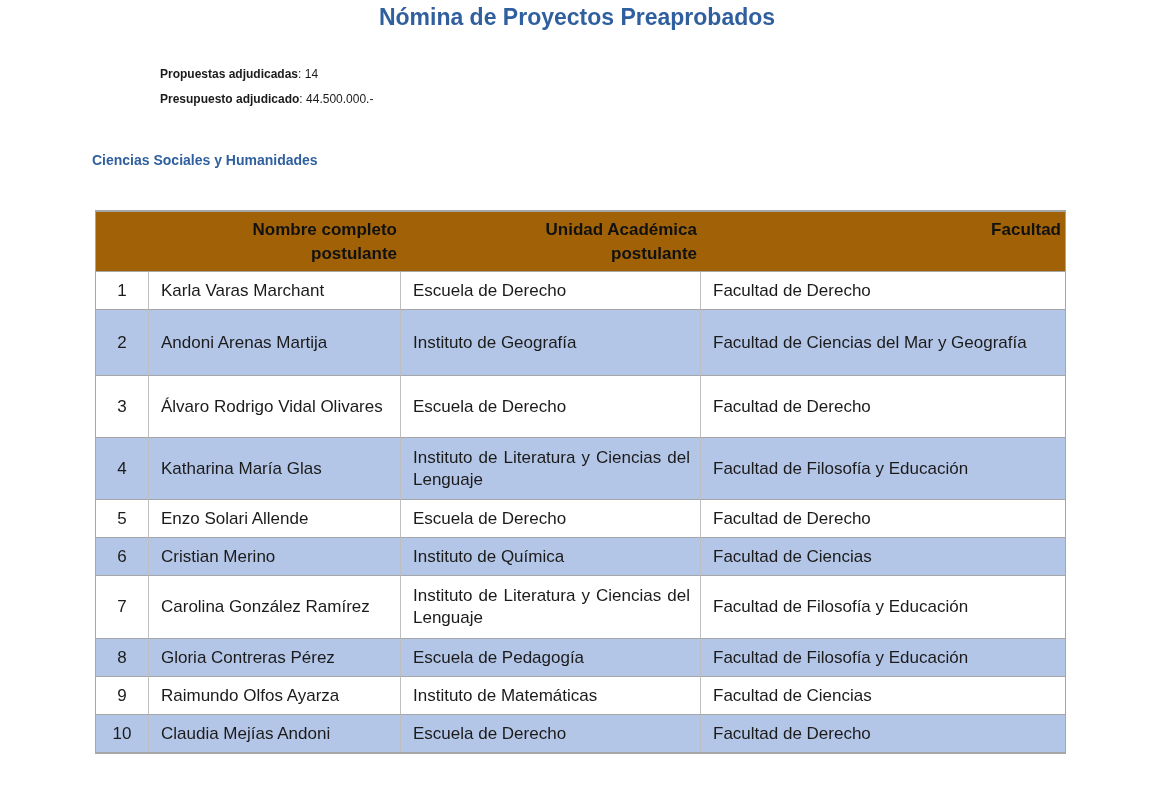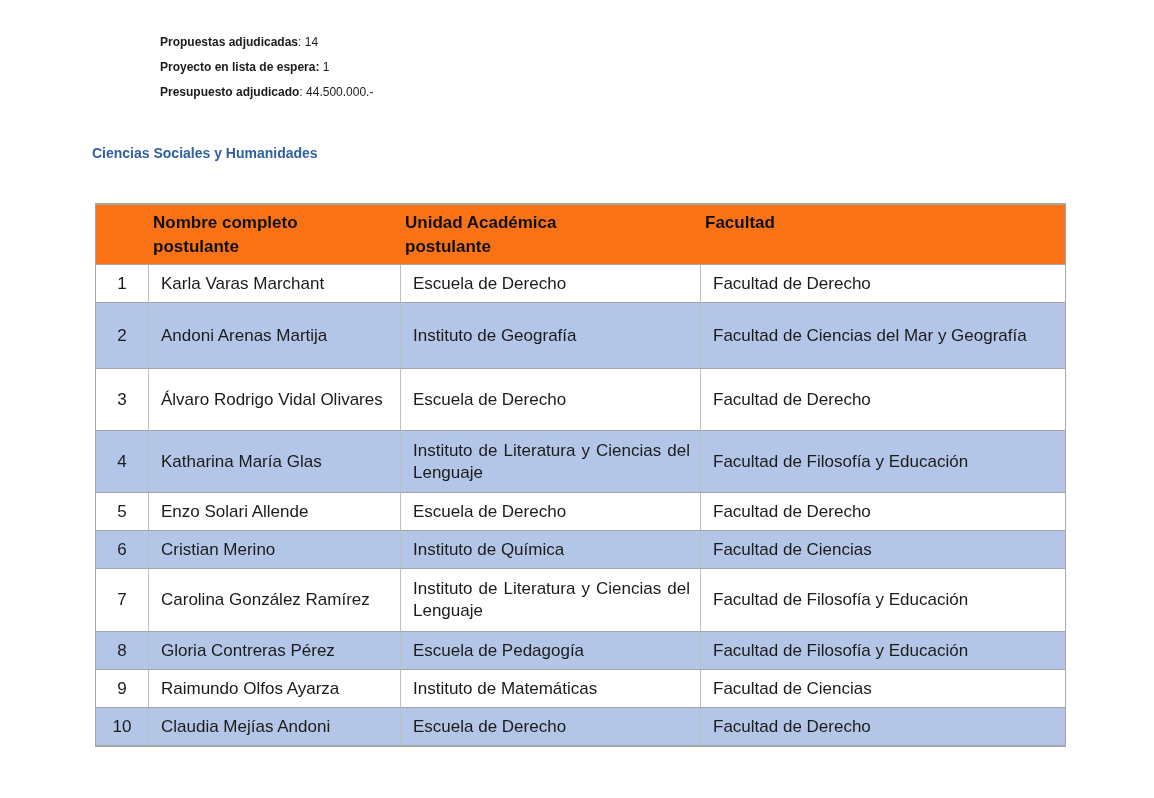--- a/index.html
+++ b/index.html
@@ -49,24 +49,24 @@
     border: 1px solid #a6a6a6;
     border-top-width: 2px;
     border-bottom-width: 2px;
     font-size: 17px;
   }
   col.c-num  { width: 53px; }
   col.c-name { width: 252px; }
   col.c-unit { width: 300px; }
   col.c-fac  { width: 364px; }
   thead td {
-    background: #f97316;
+    background: #a16207;
     font-weight: bold;
     color: #111111;
-    text-align: left;
+    text-align: right;
     vertical-align: top;
     padding: 6px 4px 5px 4px;
     line-height: 24px;
     border-bottom: 1px solid #a6a6a6;
   }
   tbody td {
     vertical-align: middle;
     padding: 5px 10px 5px 12px;
     line-height: 22px;
     border-bottom: 1px solid #a6a6a6;
@@ -80,24 +80,24 @@
     padding: 5px 2px;
   }
   tbody td.name { padding-right: 16px; }
   tbody tr.band td { background: #b4c6e7; }
 </style>
 </head>
 <body>
 
 <div class="page">
 
+  <h1 class="doc-title">Nómina de Proyectos Preaprobados</h1>
 
   <div class="summary">
     <p><span class="lbl">Propuestas adjudicadas</span><span>: </span><span>14</span></p>
-    <p><span class="lbl">Proyecto en lista de espera:</span><span> </span><span>1</span></p>
     <p><span class="lbl">Presupuesto adjudicado</span><span>: </span><span>44.500.000.-</span></p>
   </div>
 
   <h2 class="section-heading">Ciencias Sociales y Humanidades</h2>
 
   <table class="roster">
     <colgroup>
       <col class="c-num">
         <col class="c-name">
         <col class="c-unit">

